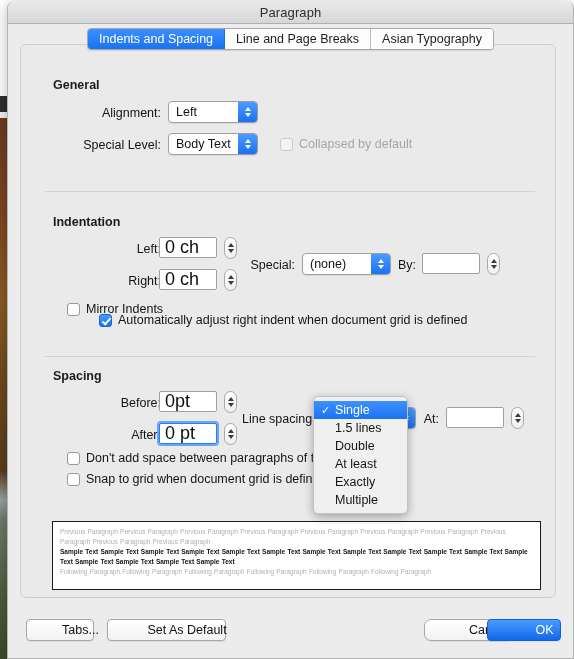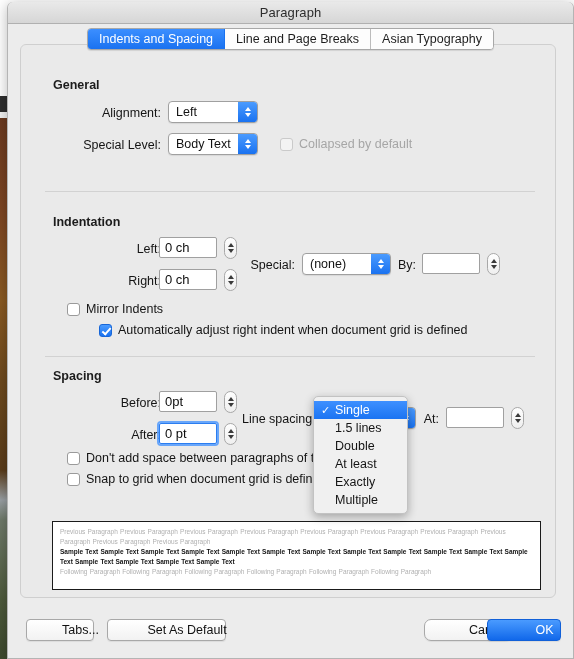--- a/index.html
+++ b/index.html
@@ -113,21 +113,21 @@
     white-space: nowrap;
   }
   .lbl.left { text-align: left; }
 
   
   .field {
     position: absolute;
     background: #fff;
     border: 1px solid #a0a0a0;
     border-radius: 2px;
-    font-size: 13px;
+    font-size: 18px;
     color: #0d0d0d;
     display: flex; align-items: center;
     padding-left: 5px;
     height: 21px;
   }
   .field.focused {
     border: 1px solid #2b7df0;
     outline: 2px solid rgba(60,143,255,0.75);
     outline-offset: 0px;
     text-align: center;
@@ -358,21 +358,21 @@
     <div class="field" style="left:401px; top:208px; width:58px;"></div>
     <div class="stepper" style="left:466px; top:208px;">
       <span class="ar up"></span>
         <span class="ar dn"></span>
     </div>
 
     <div class="cbrow" style="left:46px; top:257px;">
       <span class="cbox"></span>
       <span>Mirror Indents</span>
     </div>
-    <div class="cbrow" style="left:46px; top:278px;padding-left:32px;">
+    <div class="cbrow" style="left:46px; top:268px;padding-left:32px;">
       <span class="cbox checked"></span>
       <span>Automatically adjust right indent when document grid is defined</span>
     </div>
 
     <div class="hr" style="top:311px;"></div>
 
     <div class="grp-title" style="left:32px; top:324px;">Spacing</div>
 
     <div class="lbl" style="left:40px; top:351px; width:100px;">Before:</div>
     <div class="field" style="left:138px; top:346px; width:58px;">0pt</div>

